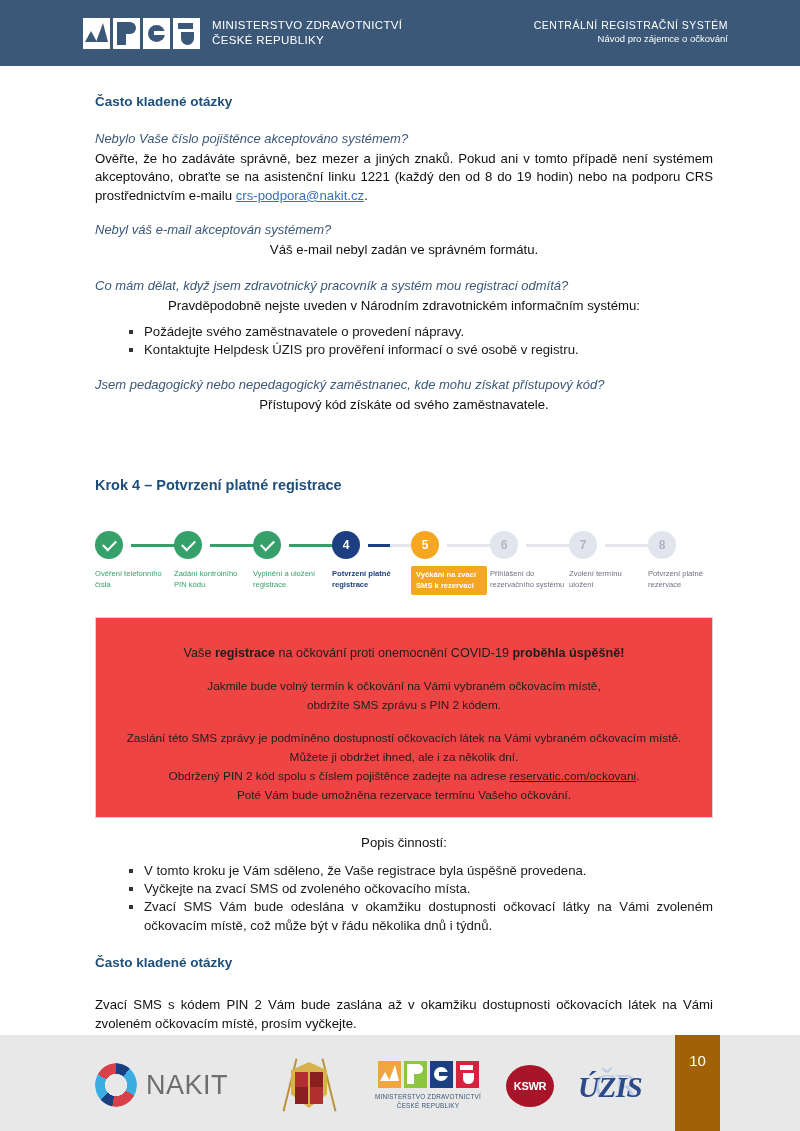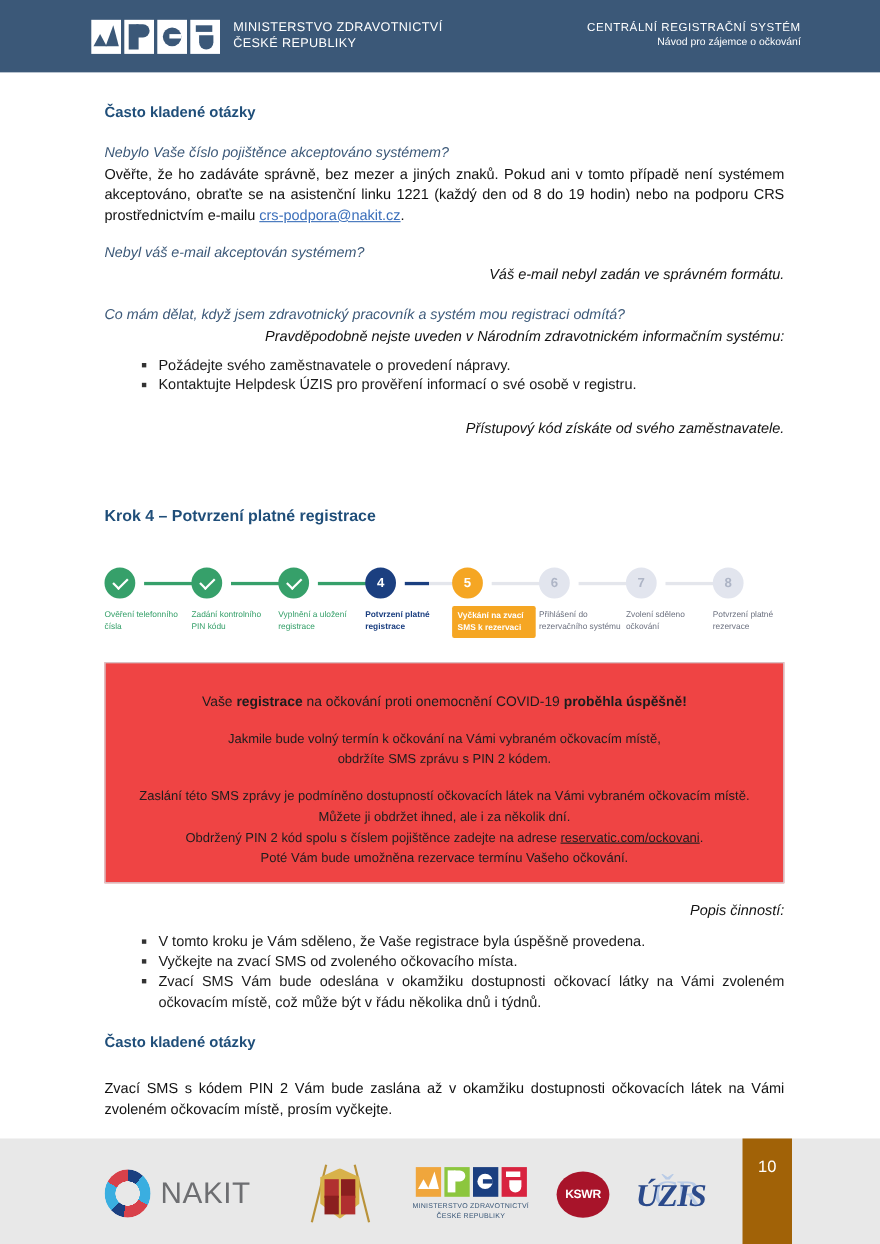--- a/index.html
+++ b/index.html
@@ -158,21 +158,21 @@
     font-size: 13px;
     margin: 0;
   }
   .body-text {
     font-size: 13.2px;
     line-height: 18.4px;
     color: #111111;
     margin: 0;
     text-align: justify;
   }
-  .body-text.nojust { text-align: right; font-style: italic; }
+  .body-text.nojust { text-align: center; }
   a.link {
     color: #3b6fba;
     text-decoration: underline;
   }
   ul.sq {
     margin: 0;
     padding: 0;
     list-style: none;
   }
   ul.sq li {
@@ -492,20 +492,21 @@
 
     <div style="height:18px"></div>
     <p class="q-italic">Co mám dělat, když jsem zdravotnický pracovník a systém mou registraci odmítá?</p>
     <p class="body-text nojust" style="margin-top:4px;">Pravděpodobně nejste uveden v Národním zdravotnickém informačním systému:</p>
     <ul class="sq" style="margin-top:8px;">
       <li>Požádejte svého zaměstnavatele o provedení nápravy.</li>
       <li>Kontaktujte Helpdesk ÚZIS pro prověření informací o své osobě v registru.</li>
     </ul>
 
     <div style="height:17px"></div>
+    <p class="q-italic">Jsem pedagogický nebo nepedagogický zaměstnanec, kde mohu získat přístupový kód?</p>
     <p class="body-text nojust" style="margin-top:4px;">Přístupový kód získáte od svého zaměstnavatele.</p>
 
     <div style="height:48px"></div>
     <p class="krok">Krok 4 – Potvrzení platné registrace</p>
 
     <div style="height:24px"></div>
     <div class="stepper">
 
       <div class="connector conn-green" style="left:36px;width:46px;"></div>
       <div class="connector conn-green" style="left:115px;width:46px;"></div>
@@ -546,21 +547,21 @@
         <div class="lbl-orange-box">Vyčkání na zvací SMS k rezervaci</div>
       </div>
 
       <div class="step" style="left:395px;">
         <div class="circle todo">6</div>
         <div class="step-label lbl-grey">Přihlášení do rezervačního systému</div>
       </div>
 
       <div class="step" style="left:474px;">
         <div class="circle todo">7</div>
-        <div class="step-label lbl-grey">Zvolení sděleno očkování</div>
+        <div class="step-label lbl-grey">Zvolení termínu uložení</div>
       </div>
 
       <div class="step" style="left:553px;">
         <div class="circle todo">8</div>
         <div class="step-label lbl-grey">Potvrzení platné rezervace</div>
       </div>
     </div>
 
     <div style="height:6px"></div>
     <div class="infobox">

